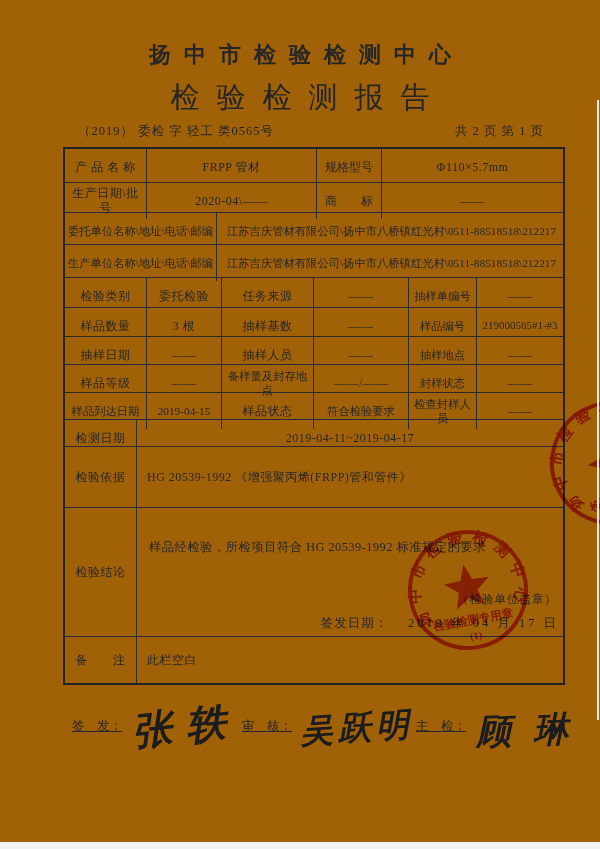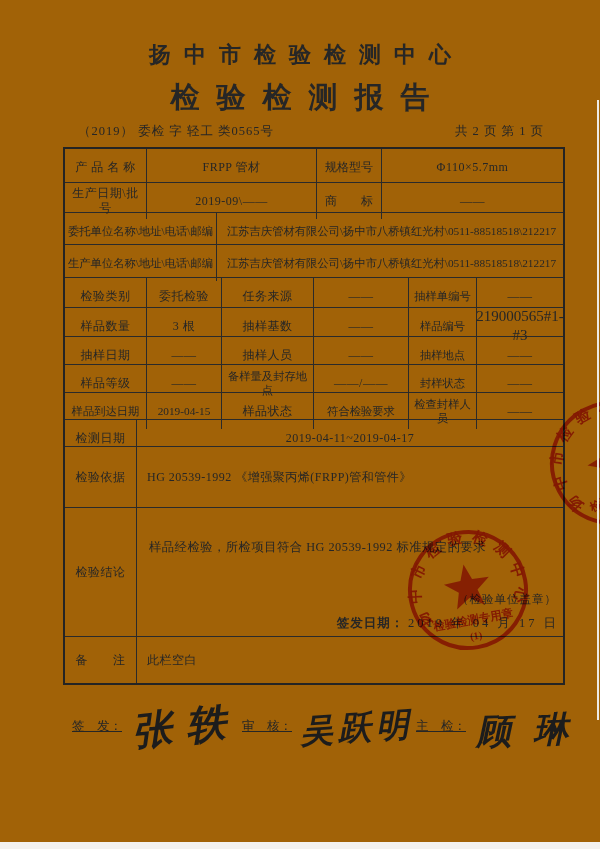--- a/index.html
+++ b/index.html
@@ -3,48 +3,48 @@
 <meta charset="utf-8">
 <style>
   html,body{margin:0;padding:0;background:#888;}
   .page{position:relative;width:600px;height:849px;margin:0 auto;background:#a16207;
         font-family:"Liberation Serif","DejaVu Serif",serif;color:#262626;overflow:hidden;}
 
   
   .org-title{position:absolute;top:40px;left:0;width:100%;text-align:center;
              font-size:22px;font-weight:bold;letter-spacing:13px;text-indent:13px;white-space:nowrap;}
   .report-title{position:absolute;top:78px;left:0;width:100%;text-align:center;
-             font-size:29px;font-weight:bold;letter-spacing:17px;text-indent:17px;white-space:nowrap;}
+             font-size:29px;font-weight:normal;letter-spacing:17px;text-indent:17px;white-space:nowrap;}
   .meta-row{position:absolute;top:123px;left:78px;right:56px;display:flex;
              justify-content:space-between;font-size:12.5px;letter-spacing:1px;}
 
   
   .report-table{position:absolute;top:147px;left:63px;width:502px;box-sizing:border-box;
                 border:2.5px solid #242424;}
   .trow{display:flex;box-sizing:border-box;border-bottom:1px solid #2a2a2a;}
   .trow:last-child{border-bottom:none;}
   .cell{box-sizing:border-box;border-right:1px solid #2a2a2a;display:flex;flex-shrink:0;
         align-items:center;justify-content:center;text-align:center;
         font-size:12px;line-height:1.25;padding:18px 3px;letter-spacing:0.5px;}
   .cell:last-child{border-right:none;flex:1;min-width:0;}
   .cell.left{justify-content:flex-start;text-align:center;padding-left:10px;}
   .cell.sm{font-size:11.3px;letter-spacing:0;}
-  .cell.xs{font-size:15px;letter-spacing:0;}
+  .cell.xs{font-size:11px;letter-spacing:0;}
   .w82{width:82px}.w170{width:170px}.w65{width:65px;letter-spacing:0;}
   .w152{width:152px}.w75{width:75px}.w92{width:92px}.w95{width:95px}
   .w68{width:68px;font-size:11.3px;letter-spacing:0;}.w72{width:72px}
   .h34{height:34px}.h30{height:30px}.h32{height:32px}.h33{height:33px}.h29{height:29px}
   .h28{height:28px}.h27{height:27px}.h61{height:61px}.h129{height:129px}.h46{height:46px}
 
   
   .concl-value{position:relative;display:block;}
   .concl-main{position:absolute;top:32px;left:12px;white-space:nowrap;font-size:12.3px;}
   .stamp-note{position:absolute;top:84px;right:6px;font-size:11.5px;letter-spacing:1px;}
   .issue-line{position:absolute;top:108px;right:4px;font-size:12.5px;white-space:nowrap;}
-  .issue-label{letter-spacing:1px;font-weight:bold;}
+  .issue-label{margin-right:16px;letter-spacing:1px;}
   .issue-value{letter-spacing:3px;}
 
   
   .sign-row{position:absolute;top:694px;left:72px;width:500px;height:72px;
             display:flex;align-items:center;}
   .sign-label{font-size:12.5px;white-space:nowrap;transform:translateY(-4px);text-decoration:underline;}
   .signature{font-family:"DejaVu Serif",serif;font-style:italic;font-weight:bold;
              color:#1c1c1c;white-space:nowrap;}
   .sig1{font-size:40px;letter-spacing:14px;transform:rotate(-6deg) translateY(-4px);margin:0 2px 0 10px;}
   .sig2{font-size:33px;letter-spacing:5px;transform:rotate(-4deg) translateY(-2px);margin:0 2px 0 8px;}
@@ -77,21 +77,21 @@
 
     <div class="trow h34">
       <div class="cell w82">产 品 名 称</div>
       <div class="cell w170">FRPP 管材</div>
       <div class="cell w65">规格型号</div>
       <div class="cell">Φ110×5.7mm</div>
     </div>
 
     <div class="trow h30">
       <div class="cell w82">生产日期\批号</div>
-      <div class="cell w170">2019-09\——</div>
+      <div class="cell w170">2020-04\——</div>
       <div class="cell w65">商　　标</div>
       <div class="cell">——</div>
     </div>
 
     <div class="trow h32">
       <div class="cell w152 sm">委托单位名称\地址\电话\邮编</div>
       <div class="cell left sm">江苏吉庆管材有限公司\扬中市八桥镇红光村\0511-88518518\212217</div>
     </div>
 
     <div class="trow h33">

